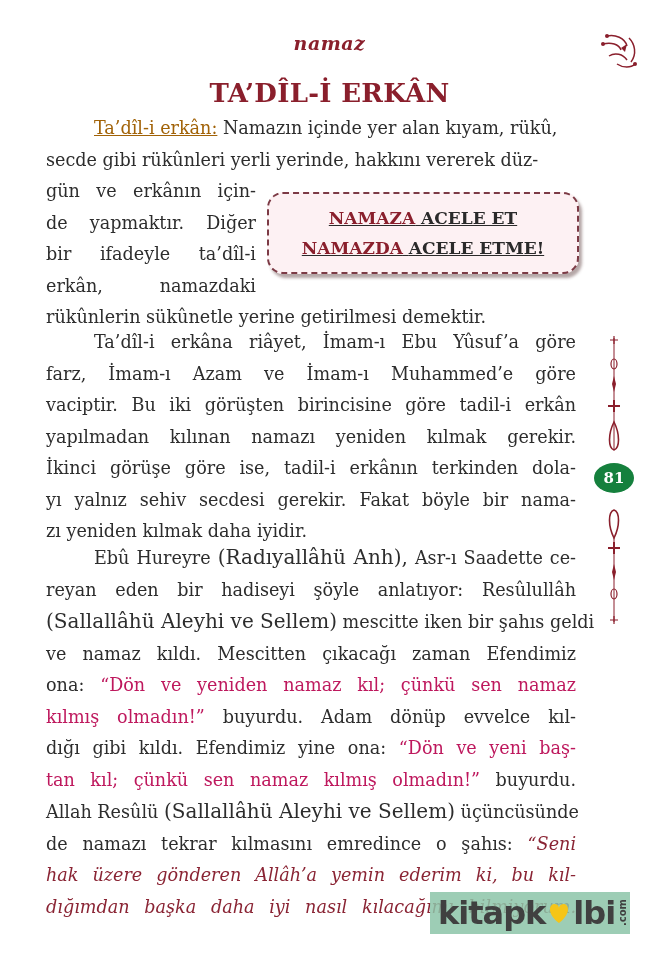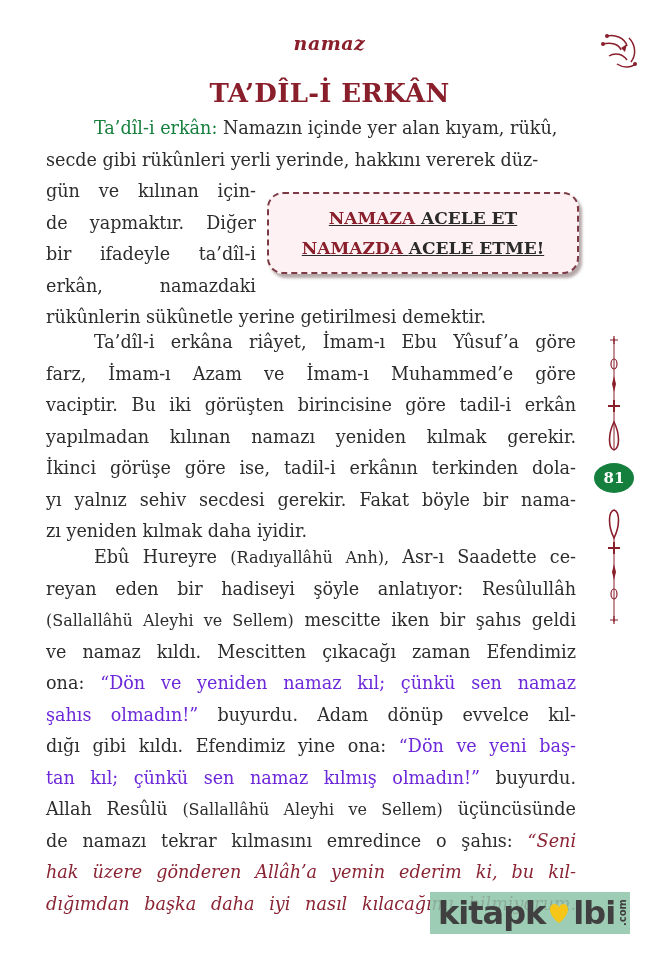--- a/index.html
+++ b/index.html
@@ -23,24 +23,24 @@
     color: #8a1f2c; letter-spacing: 0.3px;
   }
 
   .body-text {
     position: absolute; left: 46px; width: 530px;
     font-family: "DejaVu Serif", serif; font-size: 17.6px; line-height: 31.5px;
     color: #2d2d2d; text-align: justify;
   }
   .line { display: block; white-space: nowrap; }
   .just { text-align: justify; text-align-last: justify; }
-  .red { color: #6d28d9; }
+  .red { color: #be185d; }
   .ital { font-style: italic; color: #8a2434; }
-  .small { font-size: 16px; }
-  .term { color: #15803d; }
+  .small { font-size: 20px; }
+  .term { color: #a16207; text-decoration: underline; }
 
   .p1 { top: 113px; }
   .p1 .narrow { width: 210px; }
   .p2 { top: 327px; }
   .p3 { top: 542px; }
 
   .callout {
     position: absolute; left: 267px; top: 192px; width: 312px; height: 82px;
     background: #fdf1f3; border: 2px dashed #7c3a45; border-radius: 16px;
     box-shadow: 3px 4px 3px rgba(90,60,60,0.45);
@@ -102,21 +102,21 @@
 </svg>
 
 <div class="title">TA’DÎL-İ ERKÂN</div>
 
 <div class="body-text p1">
   <span class="line" style="padding-left:48px;">
     <span class="term">Ta’dîl-i erkân:</span>
     <span>Namazın içinde yer alan kıyam, rükû,</span>
   </span>
   <span class="line">secde gibi rükûnleri yerli yerinde, hakkını vererek düz-</span>
-  <span class="line narrow just">gün ve kılınan için-</span>
+  <span class="line narrow just">gün ve erkânın için-</span>
   <span class="line narrow just">de yapmaktır. Diğer</span>
   <span class="line narrow just" style="word-spacing:10px;">bir ifadeyle ta’dîl-i</span>
   <span class="line narrow just" style="word-spacing:40px;">erkân, namazdaki</span>
   <span class="line">rükûnlerin sükûnetle yerine getirilmesi demektir.</span>
 </div>
 
 <div class="callout">
   <div>
     <span class="red">NAMAZA</span>
     <span>ACELE ET</span>
@@ -147,21 +147,21 @@
   <span class="line just">
     <span class="small">(Sallallâhü Aleyhi ve Sellem)</span>
     <span>mescitte iken bir şahıs geldi</span>
   </span>
   <span class="line just">ve namaz kıldı. Mescitten çıkacağı zaman Efendimiz</span>
   <span class="line just">
     <span>ona:</span>
     <span class="red">“Dön ve yeniden namaz kıl; çünkü sen namaz</span>
   </span>
   <span class="line just">
-    <span class="red">şahıs olmadın!”</span>
+    <span class="red">kılmış olmadın!”</span>
     <span>buyurdu. Adam dönüp evvelce kıl-</span>
   </span>
   <span class="line just">
     <span>dığı gibi kıldı. Efendimiz yine ona:</span>
     <span class="red">“Dön ve yeni baş-</span>
   </span>
   <span class="line just">
     <span class="red">tan kıl; çünkü sen namaz kılmış olmadın!”</span>
     <span>buyurdu.</span>
   </span>

